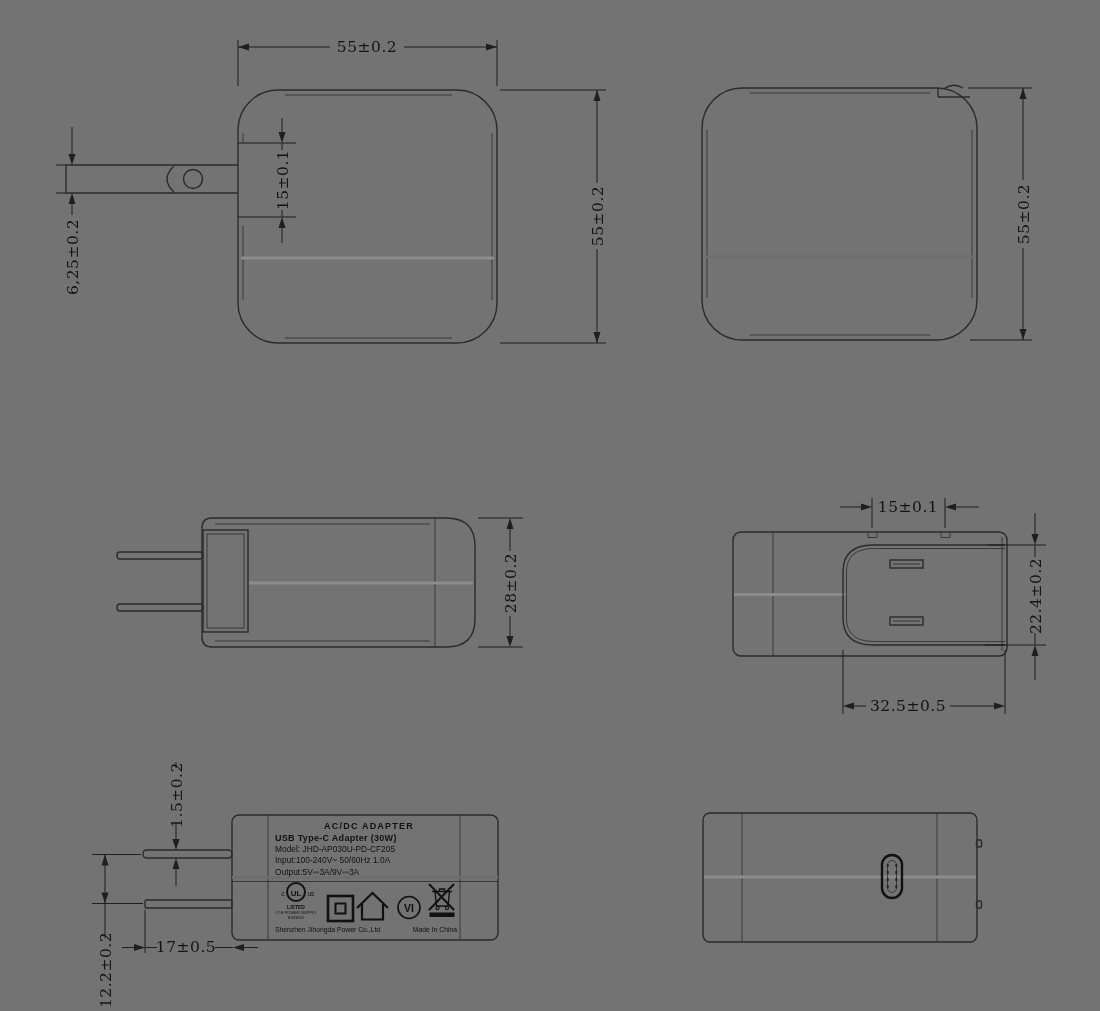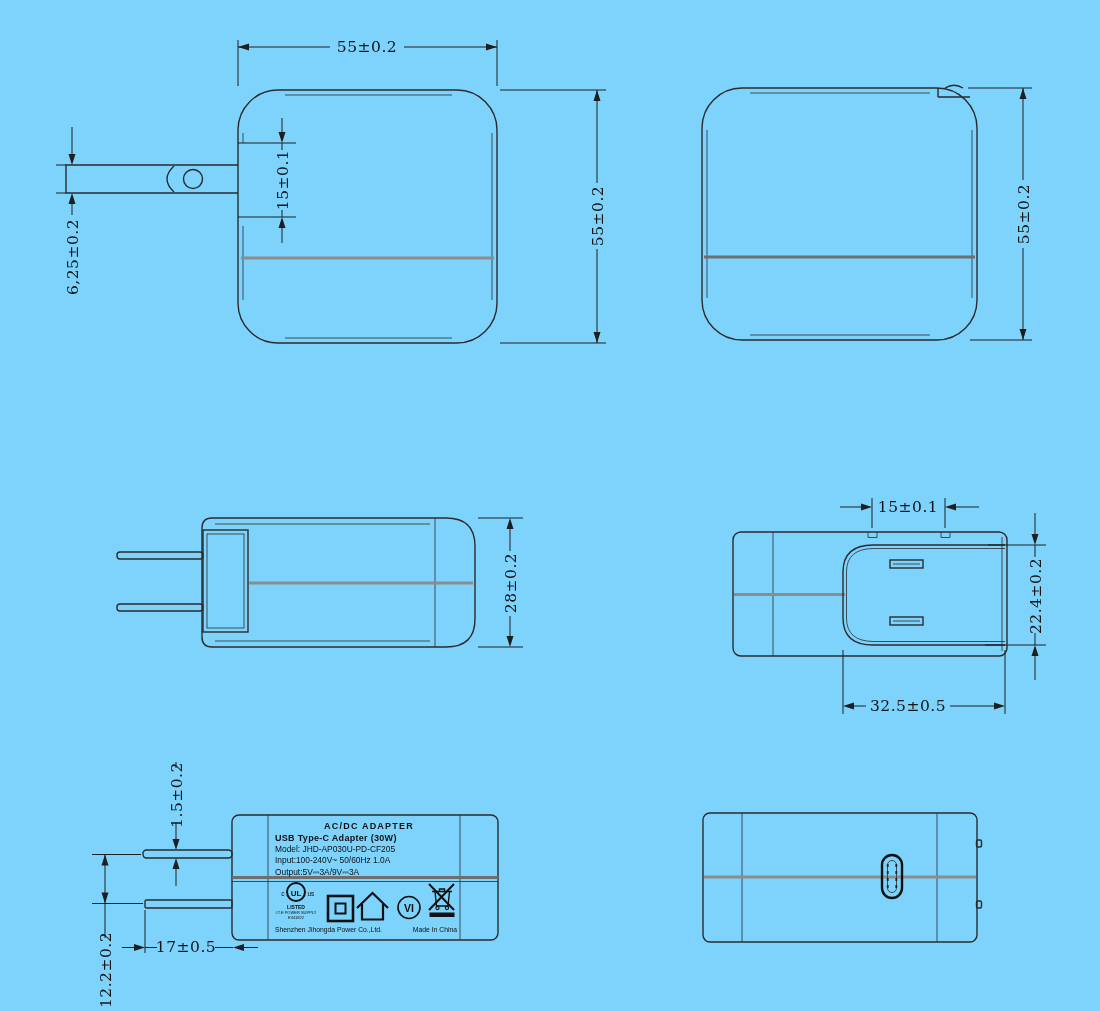--- a/index.html
+++ b/index.html
@@ -1,16 +1,16 @@
 <!DOCTYPE html>
 <html><head>
 <meta charset="utf-8">
 <style>
   html,body{margin:0;padding:0;background:#ffffff;}
-  .stage{position:relative;width:1100px;height:1011px;background:#7dd3fc;overflow:hidden;text-decoration:underline;}
+  .stage{position:relative;width:1100px;height:1011px;background:#737373;overflow:hidden;text-decoration:underline;}
   svg{display:block;}
   .ln{fill:none;stroke:#2b2b2b;stroke-width:1.4;}
   .tn{fill:none;stroke:#2b2b2b;stroke-width:0.8;}
   .dl{fill:none;stroke:#1f1f1f;stroke-width:1;}
   .seam{fill:none;stroke:#8c8c8c;stroke-width:3;}
   .seam2{fill:none;stroke:#6e6e6e;stroke-width:3;}
   .arr{fill:#1f1f1f;stroke:none;}
   .dimtxt{font-family:"DejaVu Serif",serif;font-size:15.5px;fill:#141414;letter-spacing:0.5px;}
   .lb{font-family:"Liberation Sans",sans-serif;fill:#111;}
   .thick{fill:none;stroke:#111;}

